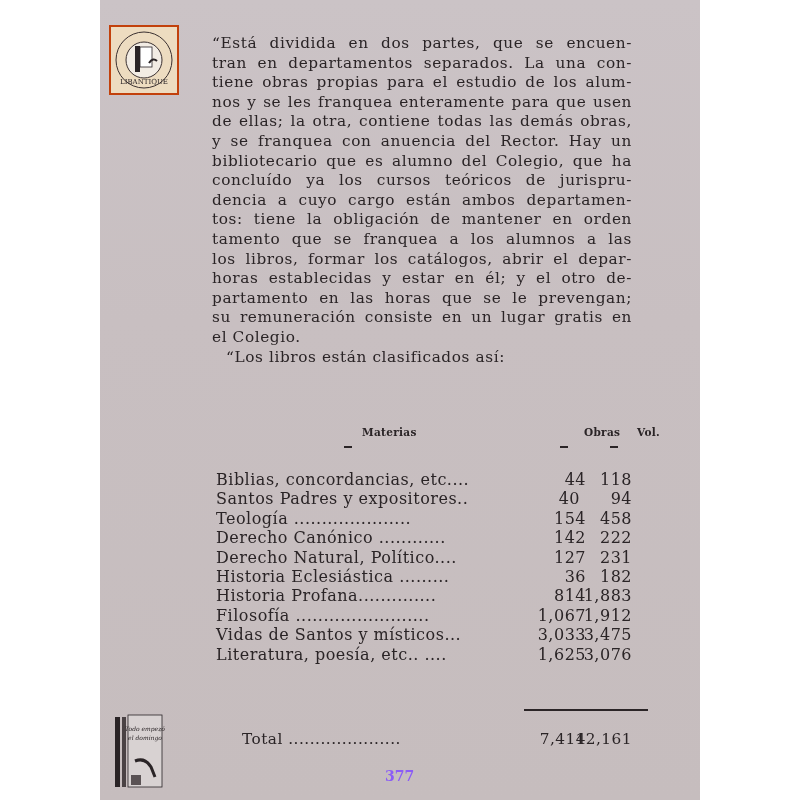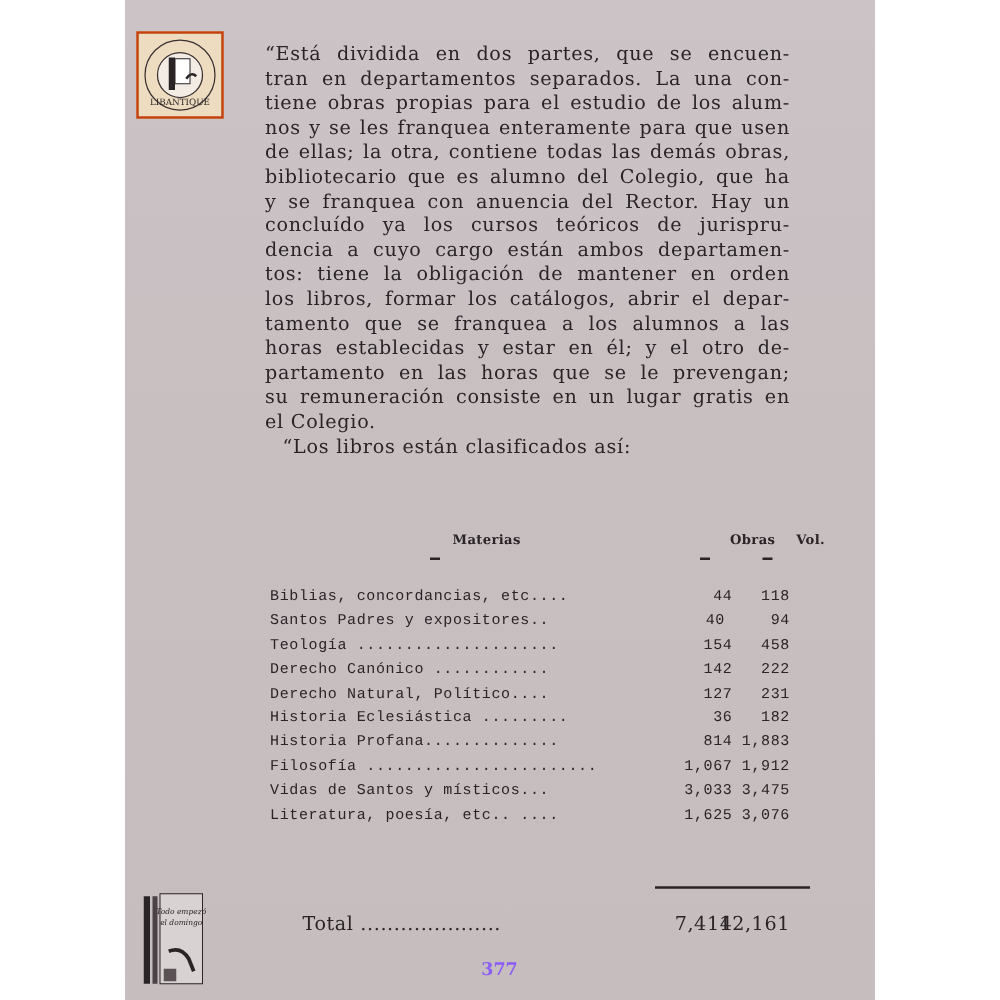--- a/index.html
+++ b/index.html
@@ -26,21 +26,21 @@
     }
     .line { display: block; white-space: nowrap; text-align: justify; text-align-last: justify; }
     .line.last { text-align-last: left; }
     .table { position: absolute; left: 216px; top: 424px; width: 420px; color: #2a2426; }
     .thead { position: relative; height: 30px; font-size: 10.5px; font-weight: bold; letter-spacing: 0.3px; }
     .th { position: absolute; top: 2px; margin-left: 38px; }
     .th-mat { left: 108px; }
     .th-obras { left: 330px; }
     .th-vol { left: 383px; }
     .dash { position: absolute; top: 22px; width: 8px; height: 2px; background: #2a2426; }
-    .row { position: relative; height: 19.4px; font-size: 12px; letter-spacing: 0.5px; white-space: nowrap; font-family: Liberation Mono, monospace; }
+    .row { position: relative; height: 19.4px; font-size: 16px; letter-spacing: 0.5px; white-space: nowrap; }
     .rows { margin-top: 16px; }
     .mat { position: absolute; left: 0; top: 0; }
     .obras { position: absolute; right: 50px; top: 0; text-align: right; }
     .vol { position: absolute; right: 4px; top: 0; text-align: right; }
     .rule { position: absolute; left: 308px; top: 285px; width: 124px; height: 2px; background: #2a2426; }
     .total-row { position: absolute; left: 0; top: 306px; width: 420px; height: 20px; font-size: 15.3px; letter-spacing: 0.5px; white-space: nowrap; }
     .total-label { position: absolute; left: 26px; top: 0; }
     .pagenum { position: absolute; left: 385px; top: 768px; font-size: 14px; font-weight: bold; color: #8b5cf6; }
   </style>
 </head>
@@ -70,27 +70,27 @@
     <rect x="18" y="62" width="10" height="10" fill="#5a5254"></rect>
   </svg>
 </div>
 
 <div class="text">
   <span class="line">“Está dividida en dos partes, que se encuen-</span>
   <span class="line">tran en departamentos separados.  La una con-</span>
   <span class="line">tiene obras propias para el estudio de los alum-</span>
   <span class="line">nos y se les franquea enteramente para que usen</span>
   <span class="line">de ellas; la otra, contiene todas las demás obras,</span>
+  <span class="line">y se franquea con anuencia del Rector. Hay un</span>
   <span class="line">bibliotecario que es alumno del Colegio, que ha</span>
-  <span class="line">y se franquea con anuencia del Rector. Hay un</span>
   <span class="line">concluído ya los cursos teóricos de jurispru-</span>
   <span class="line">dencia a cuyo cargo están ambos departamen-</span>
   <span class="line">tos: tiene la obligación de mantener en orden</span>
+  <span class="line">tamento que se franquea a los alumnos a las</span>
   <span class="line">los libros, formar los catálogos, abrir el depar-</span>
-  <span class="line">tamento que se franquea a los alumnos a las</span>
   <span class="line">horas establecidas y estar en él; y el otro de-</span>
   <span class="line">partamento en las horas que se le prevengan;</span>
   <span class="line">su remuneración consiste en un lugar gratis en</span>
   <span class="line last">el Colegio.</span>
   <span class="line last" style="padding-left:14px">“Los libros están clasificados así:</span>
 </div>
 
 <div class="table">
   <div class="thead">
     <span class="th th-mat">Materias</span>

